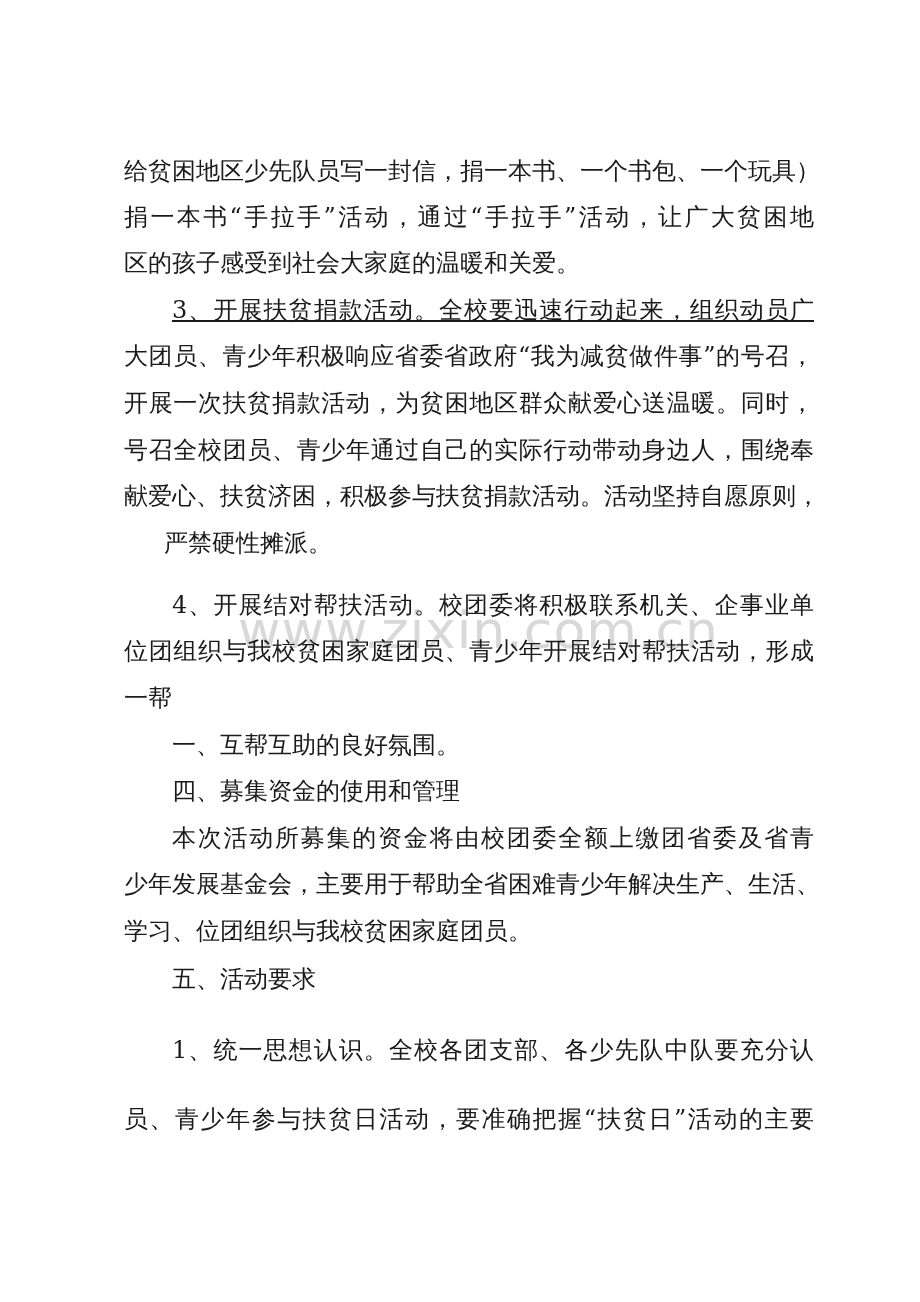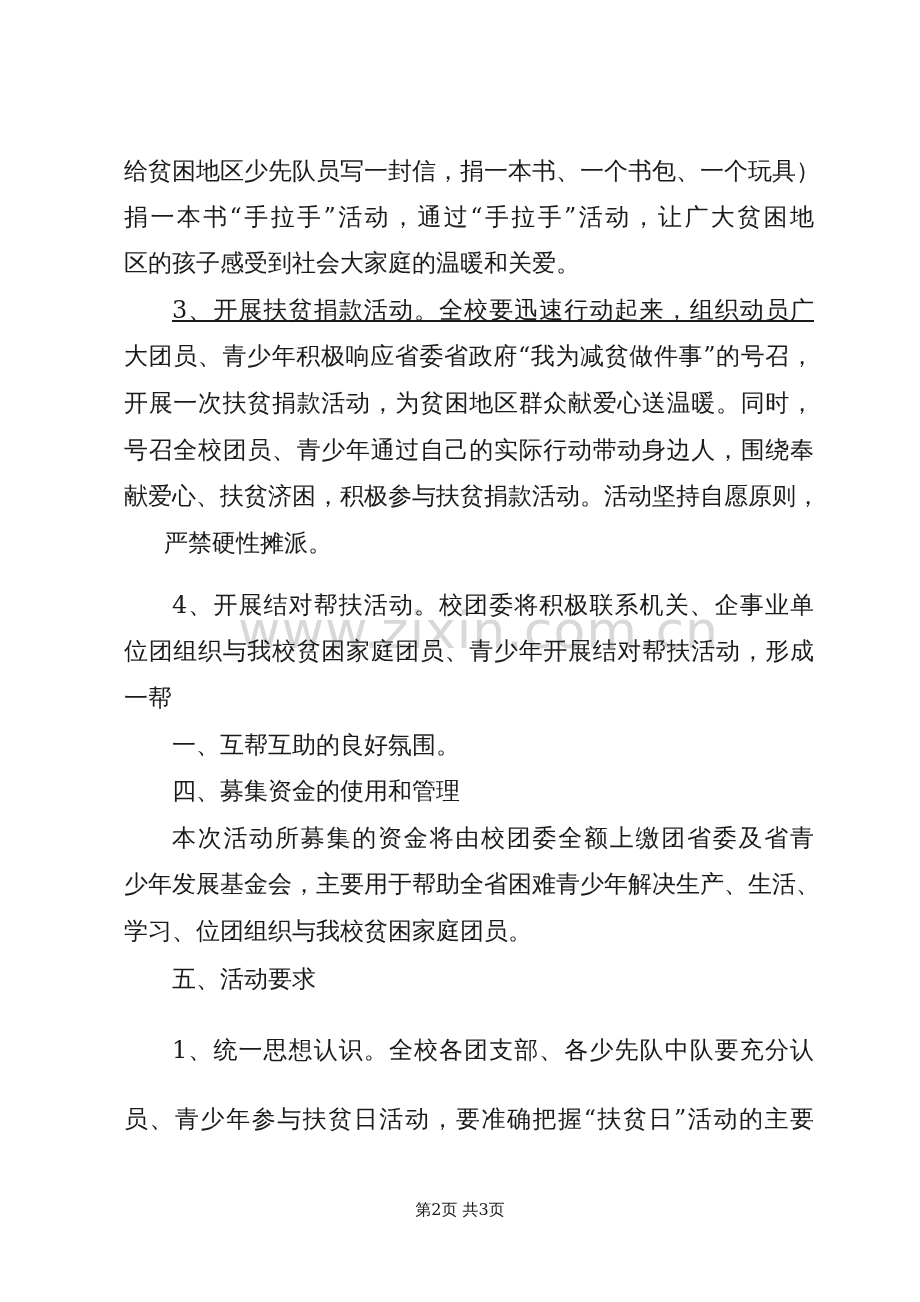--- a/index.html
+++ b/index.html
@@ -92,14 +92,13 @@
     <div class="line indent last" style="top:730px;">一、互帮互助的良好氛围。</div>
     <div class="line indent last" style="top:776px;">四、募集资金的使用和管理</div>
     <div class="line indent" style="top:823px;">本次活动所募集的资金将由校团委全额上缴团省委及省青</div>
     <div class="line" style="top:869px;">少年发展基金会，主要用于帮助全省困难青少年解决生产、生活、</div>
     <div class="line last" style="top:916px;">学习、位团组织与我校贫困家庭团员。</div>
     <div class="line indent last" style="top:964px;">五、活动要求</div>
     <div class="line indent" style="top:1011px;margin-top:24px;">1、统一思想认识。全校各团支部、各少先队中队要充分认</div>
     <div class="line" style="top:1104px;">员、青少年参与扶贫日活动，要准确把握“扶贫日”活动的主要</div>
   </div>
 
-  <div class="footer">第2页  共3页</div>
 </div>
 
 </body></html>

